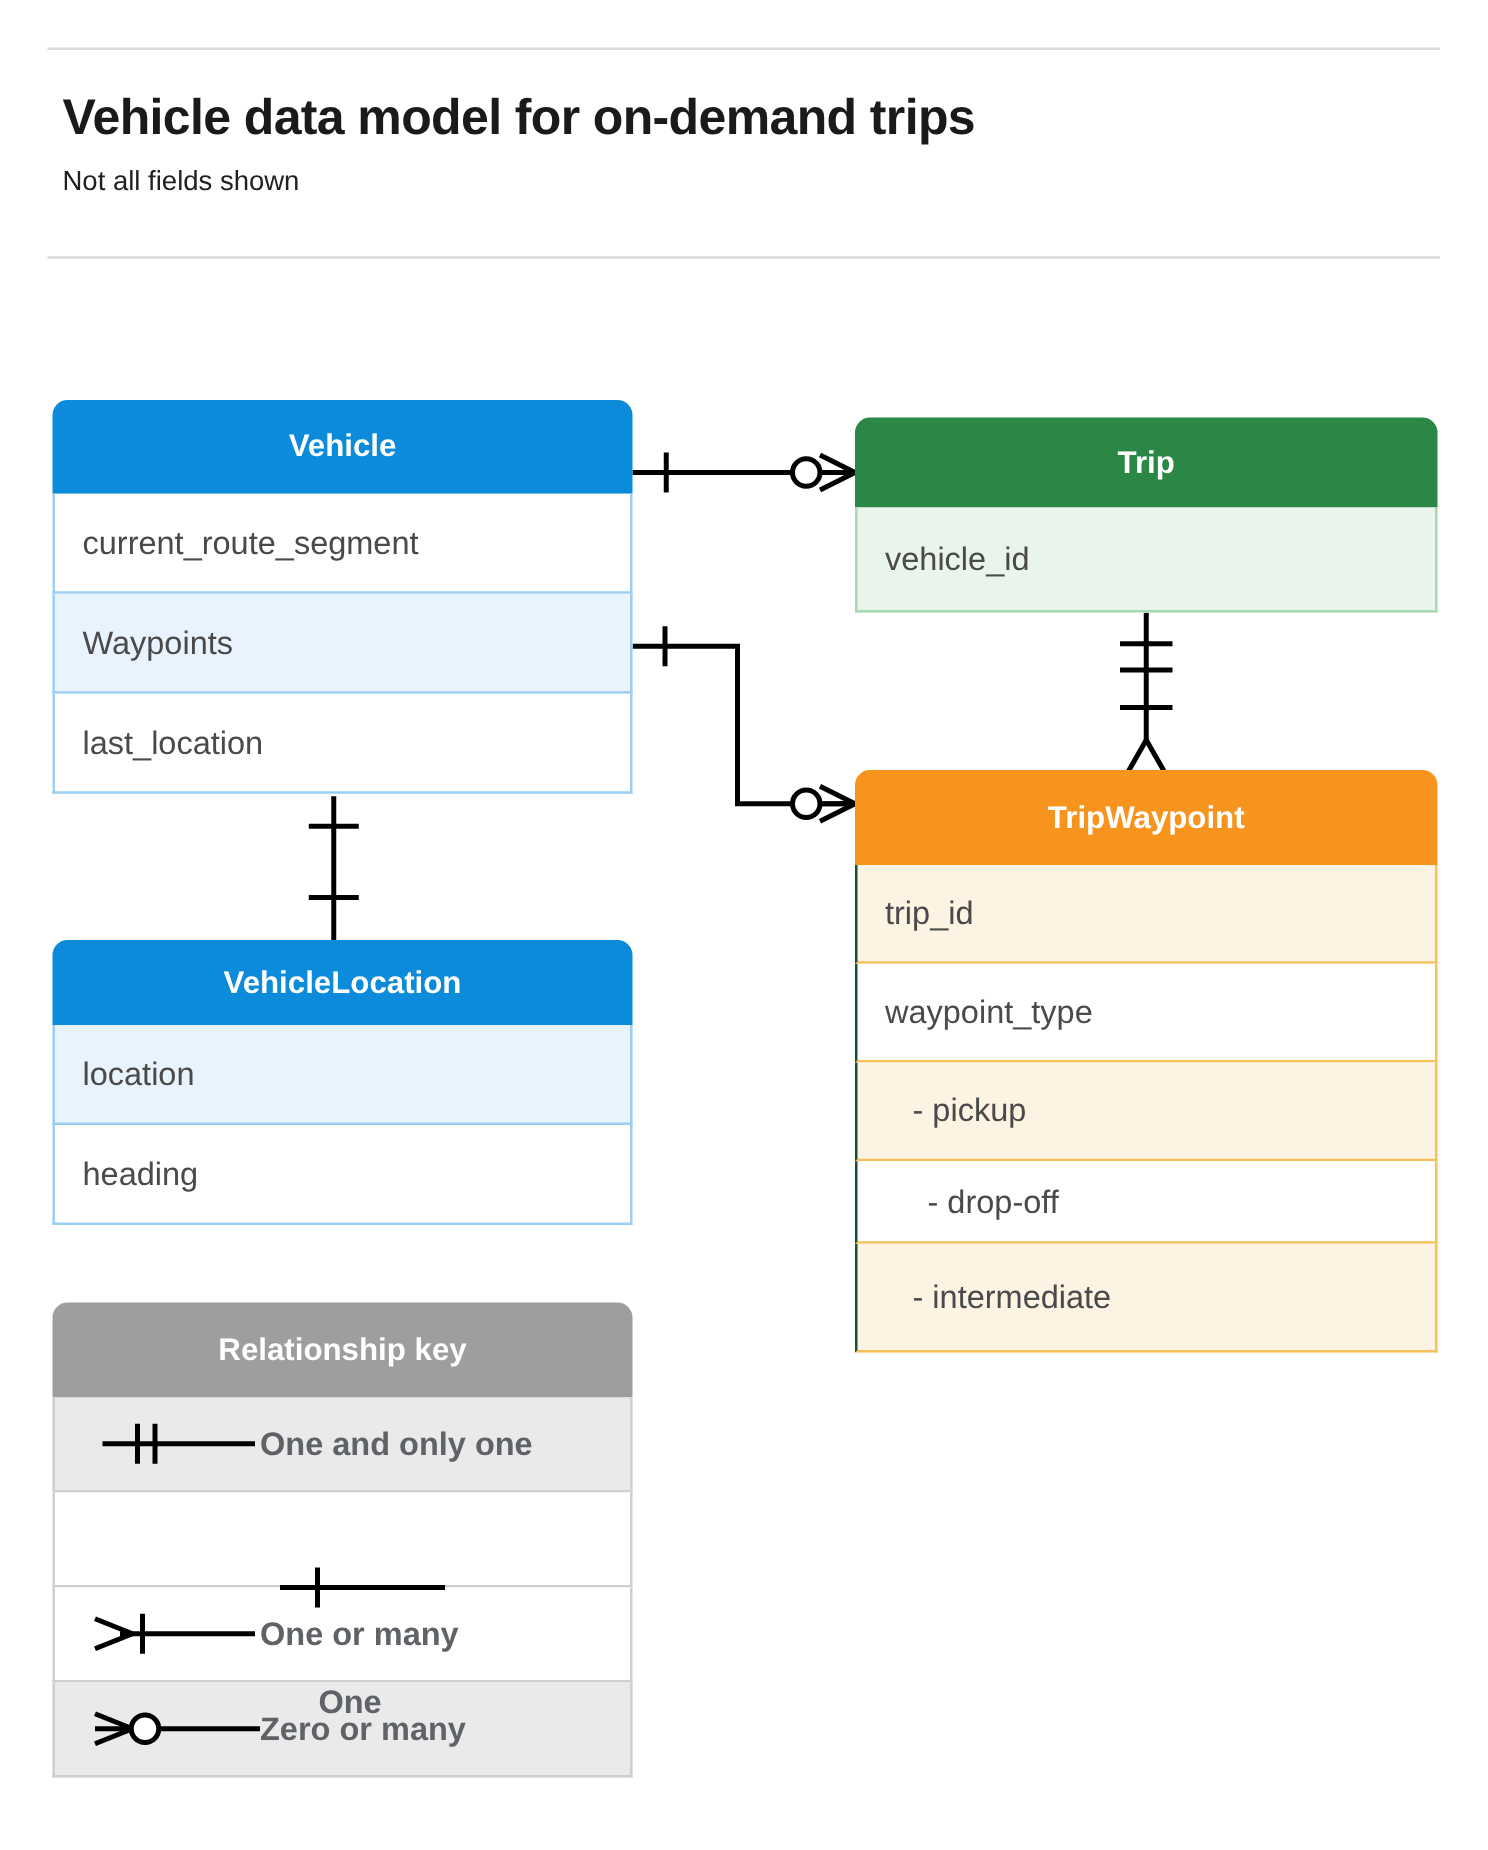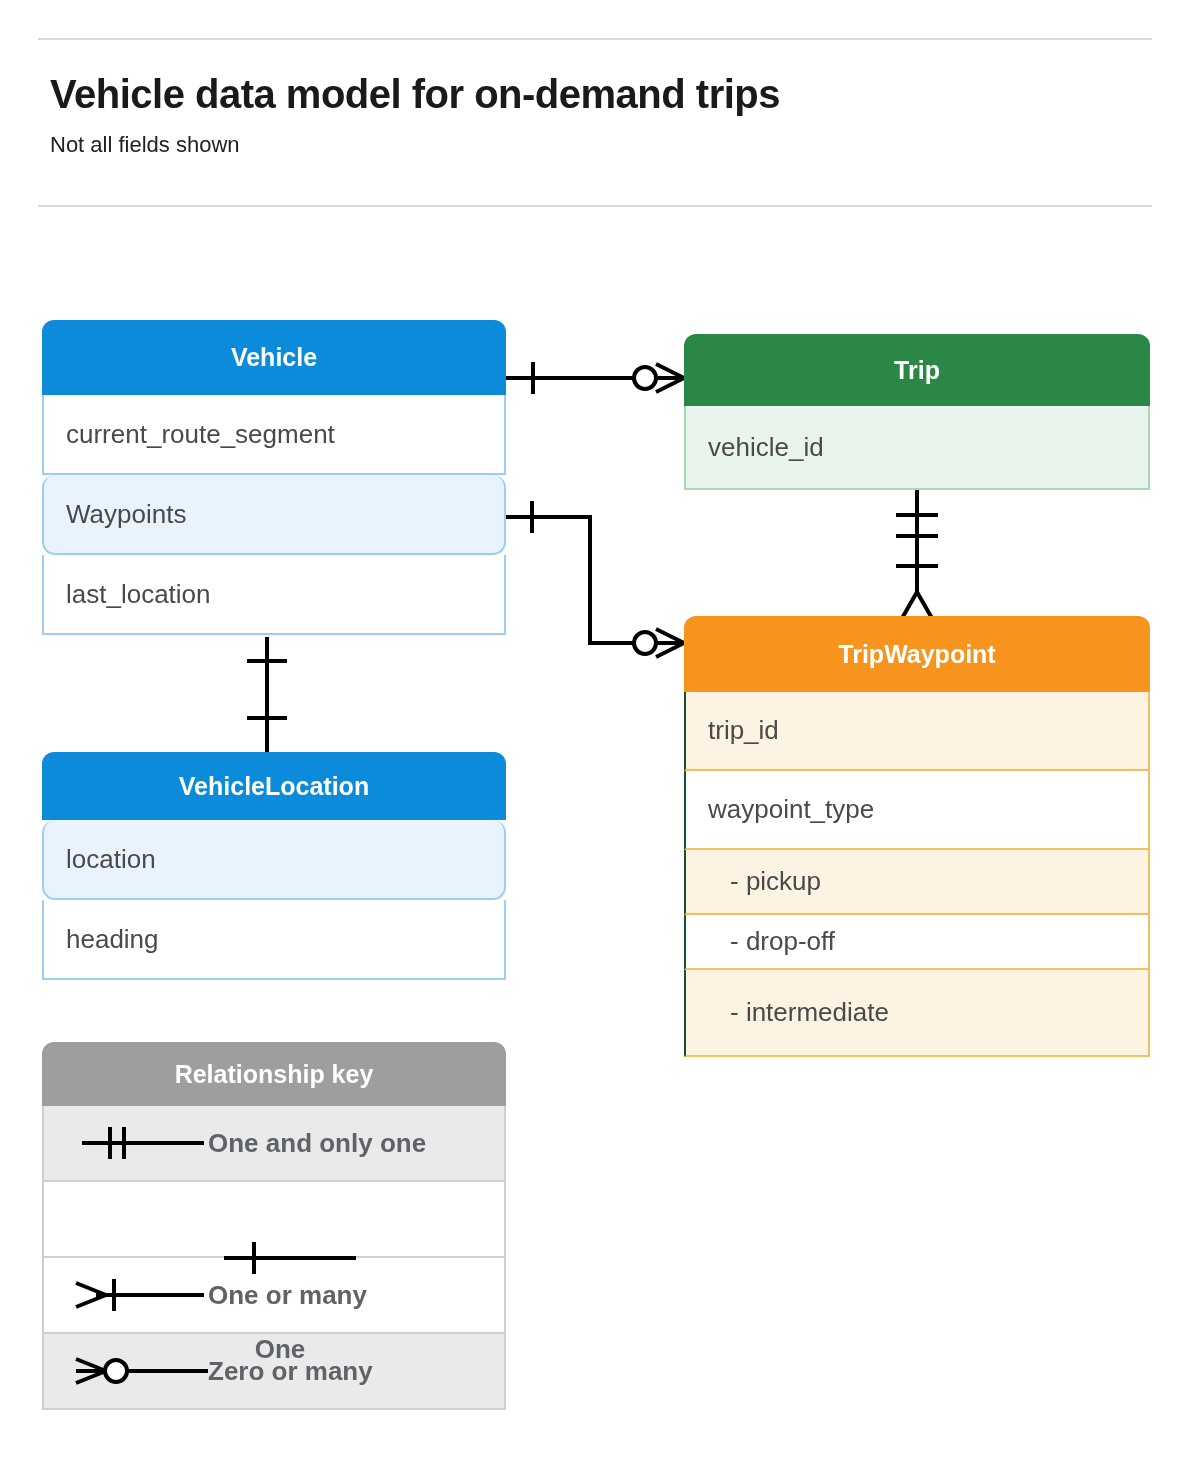--- a/index.html
+++ b/index.html
@@ -77,21 +77,21 @@
   }
 
   
   .blue .entity-header { background: #0b8bd9; }
   .blue .entity-row {
     border-left: 2px solid #9ccef2;
     border-right: 2px solid #9ccef2;
     border-bottom: 2px solid #9ccef2;
     background: #ffffff;
   }
-  .blue .entity-row.alt { background: #e8f3fd; border-radius: 13px; }
+  .blue .entity-row.alt { background: #e8f3fd; }
 
   
   .green .entity-header { background: #2a8745; }
   .green .entity-row {
     border-left: 2px solid #a8d8b4;
     border-right: 2px solid #a8d8b4;
     border-bottom: 2px solid #a8d8b4;
     background: #ffffff;
   }
   .green .entity-row.alt { background: #e9f4ec; }
@@ -202,27 +202,27 @@
 
   <div class="entity green" style="left:684px; top:334px; width:466px;">
     <div class="entity-header" style="height:72px;">Trip</div>
     <div class="entity-row alt" style="height:84px;">vehicle_id</div>
   </div>
 
   <div class="entity orange" style="left:684px; top:592px; width:466px;">
     <div class="entity-header" style="height:76px;margin-top:24px;">TripWaypoint</div>
     <div class="entity-row alt" style="height:79px;">trip_id</div>
     <div class="entity-row" style="height:79px;">waypoint_type</div>
-    <div class="entity-row alt" style="height:65px; padding-left:44px;">- pickup</div>
-    <div class="entity-row" style="height:55px; padding-left:44px;">- drop-off</div>
+    <div class="entity-row alt" style="height:79px; padding-left:44px;">- pickup</div>
+    <div class="entity-row" style="height:66px; padding-left:56px;">- drop-off</div>
     <div class="entity-row alt" style="height:87px; padding-left:44px;">- intermediate</div>
   </div>
 
   <div class="entity grey" style="left:42px; top:1042px; width:464px;">
-    <div class="entity-header" style="height:64px;">Relationship key</div>
+    <div class="entity-header" style="height:76px;">Relationship key</div>
 
     <div class="entity-row alt" style="height:76px;">
       <svg class="legend-symbol" viewBox="0 0 152 76" xmlns="http://www.w3.org/2000/svg">
         <g stroke="#000000" stroke-width="4" fill="none">
           <line x1="26" y1="38" x2="148" y2="38"></line>
           <line x1="54" y1="22" x2="54" y2="54"></line>
           <line x1="68" y1="22" x2="68" y2="54"></line>
         </g>
       </svg>
       <span class="legend-label">One and only one</span>

